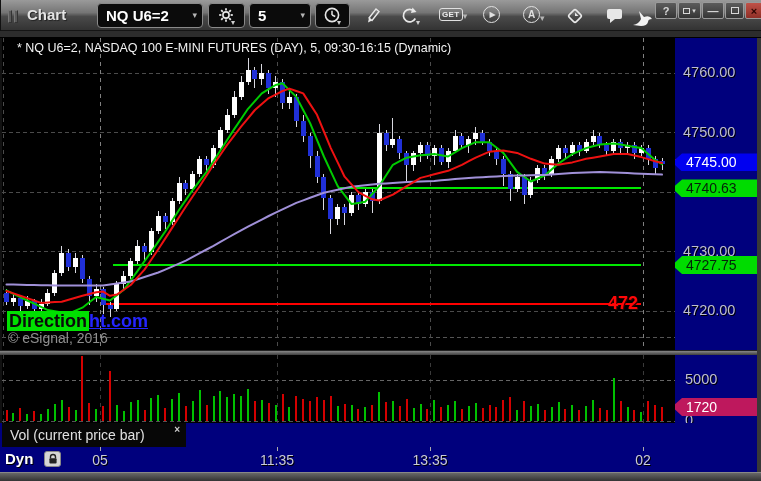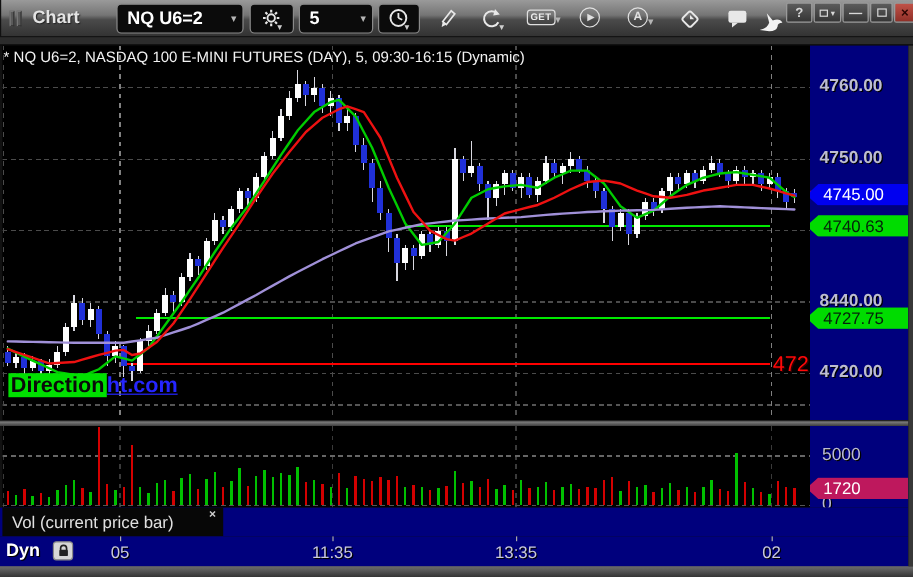--- a/index.html
+++ b/index.html
@@ -40,28 +40,28 @@
   .voltab .x{position:absolute;right:6px;top:1px;font-size:10px;font-weight:bold;color:#cfcfcf;cursor:pointer;}
   .timebar{position:absolute;left:0;top:447px;width:757px;height:25px;background:#00007d;}
   .dyn{position:absolute;left:5px;top:3px;color:#fff;font-weight:bold;font-size:15px;text-shadow:1px 1px 0 #000;}
   .lockbox{position:absolute;left:44px;top:4px;width:17px;height:16px;background:#d6d6d6;border:1px solid #888;border-radius:3px;display:flex;align-items:center;justify-content:center;cursor:pointer;}
   .tlabel{position:absolute;top:5px;transform:translateX(-50%);color:#c9c9da;font-size:14px;text-shadow:1px 1px 0 #000;}
   .ttick{position:absolute;top:0;width:1px;height:4px;background:#aaa;}
   .bottombar{position:absolute;left:0;top:472px;width:761px;height:9px;background:linear-gradient(#676767,#333);border-top:1px solid #888;}
   .right-strip{position:absolute;left:757px;top:38px;width:4px;height:434px;background:#383838;}
 
   
-  .chart-header{position:absolute;left:1px;top:3px;color:#f2f2f2;font-size:12.5px;white-space:nowrap;}
+  .chart-header{position:absolute;left:15px;top:3px;color:#f2f2f2;font-size:12.5px;white-space:nowrap;}
   .watermark{position:absolute;left:5px;top:273px;font-size:18px;white-space:nowrap;}
   .wm-hi{background:#00e000;color:#0a0a0a;padding:0 2px;font-weight:bold;}
   .wm-link{color:#2525ff;font-weight:bold;text-decoration:underline;cursor:pointer;}
   .copyright{position:absolute;left:6px;top:292px;color:#8f8f8f;font-size:14px;}
-  .redlabel{position:absolute;left:642px;top:255px;color:#ff0808;font-size:18px;font-weight:normal;text-shadow:1px 1px 0 #300;}
-
-  .axis-label{position:absolute;left:8px;height:18px;color:#bdbdd0;font-size:14.5px;text-shadow:1px 1px 0 #000;font-weight:bold;}
+  .redlabel{position:absolute;left:606px;top:255px;color:#ff0808;font-size:18px;font-weight:bold;text-shadow:1px 1px 0 #300;}
+
+  .axis-label{position:absolute;left:8px;height:18px;color:#bdbdd0;font-size:14.5px;text-shadow:1px 1px 0 #000;}
   .vaxis-label{position:absolute;left:10px;height:16px;color:#bdbdd0;font-size:14.5px;text-shadow:1px 1px 0 #000;}
   .ptag{position:absolute;left:-3px;width:85px;height:18px;font-size:14px;line-height:18px;padding-left:14px;
      clip-path:polygon(0 50%,10px 0,100% 0,100% 100%,10px 100%);text-shadow:none;}
   .redline-axis{position:absolute;left:0;width:82px;height:2px;background:#e80000;}
   svg{display:block;}
 </style>
 </head>
 <body>
 
 <div class="window">
@@ -377,28 +377,29 @@
         <line x1="660" y1="119.65529999999676" x2="660" y2="131.56129999999675" stroke="#d8d8e0" stroke-width="1" shape-rendering="crispEdges"></line>
         <rect x="657.5" y="122.63179999999676" width="5" height="3.5718000000021703" fill="#2030d8" shape-rendering="crispEdges"></rect>
         <path d="M4.5 252.4 L11.4 255.8 L18.3 259.2 L25.2 262.5 L32.1 265.7 L39.0 268.9 L45.9 272.1 L52.8 273.2 L59.7 274.4 L66.6 275.6 L73.5 272.6 L80.4 269.7 L87.3 264.3 L94.2 259.0 L101.1 260.7 L108.0 262.5 L114.9 257.2 L121.8 251.8 L128.7 242.3 L135.6 232.8 L142.5 223.2 L149.4 213.7 L156.3 203.6 L163.2 193.5 L170.1 182.8 L177.0 172.0 L183.9 161.9 L190.8 151.8 L197.7 142.9 L204.6 133.9 L211.5 123.2 L218.4 112.5 L225.3 101.8 L232.2 91.1 L239.1 81.0 L246.0 70.8 L252.9 63.1 L259.8 55.4 L266.7 51.2 L273.6 47.0 L280.5 45.2 L287.4 52.1 L294.3 58.9 L301.2 72.0 L308.1 85.1 L315.0 101.8 L321.9 118.5 L328.8 133.3 L335.7 148.2 L342.6 157.2 L349.5 166.1 L356.4 164.9 L363.3 163.7 L370.2 156.0 L377.1 148.2 L384.0 137.5 L390.9 126.8 L397.8 123.2 L404.7 119.7 L411.6 118.5 L418.5 117.3 L425.4 116.7 L432.3 116.1 L439.2 117.3 L446.1 118.5 L453.0 114.3 L459.9 110.1 L466.8 107.2 L473.7 104.2 L480.6 104.2 L487.5 104.2 L494.4 109.5 L501.3 114.9 L508.2 124.4 L515.1 133.9 L522.0 138.7 L528.9 143.5 L535.8 140.5 L542.7 137.5 L549.6 131.6 L556.5 125.6 L563.4 120.8 L570.3 116.1 L577.2 113.1 L584.1 110.1 L591.0 108.3 L597.9 106.6 L604.8 106.0 L611.7 105.4 L618.6 106.6 L625.5 107.7 L632.4 108.9 L639.3 110.1 L646.2 116.1 L653.1 122.0 L660.0 126.2" fill="none" stroke="#00cc00" stroke-width="2" stroke-linejoin="round" stroke-linecap="round"></path>
         <path d="M4.5 246.5 L11.4 246.6 L18.3 246.8 L25.2 246.9 L32.1 247.0 L39.0 247.2 L45.9 247.3 L52.8 247.5 L59.7 247.6 L66.6 247.6 L73.5 247.6 L80.4 247.6 L87.3 247.6 L94.2 247.6 L101.1 247.6 L108.0 246.6 L114.9 245.6 L121.8 244.5 L128.7 243.5 L135.6 241.2 L142.5 239.0 L149.4 236.8 L156.3 234.5 L163.2 231.6 L170.1 228.6 L177.0 225.6 L183.9 222.6 L190.8 218.9 L197.7 215.2 L204.6 211.5 L211.5 207.8 L218.4 203.9 L225.3 200.0 L232.2 196.2 L239.1 192.3 L246.0 188.7 L252.9 185.1 L259.8 181.6 L266.7 178.0 L273.6 174.7 L280.5 171.4 L287.4 168.2 L294.3 164.9 L301.2 162.4 L308.1 159.8 L315.0 157.3 L321.9 154.8 L328.8 153.3 L335.7 151.8 L342.6 150.3 L349.5 148.8 L356.4 148.1 L363.3 147.3 L370.2 146.6 L377.1 145.8 L384.0 145.4 L390.9 145.0 L397.8 144.5 L404.7 144.1 L411.6 143.8 L418.5 143.5 L425.4 143.2 L432.3 142.9 L439.2 142.3 L446.1 141.7 L453.0 141.1 L459.9 140.5 L466.8 140.0 L473.7 139.6 L480.6 139.2 L487.5 138.7 L494.4 138.4 L501.3 138.1 L508.2 137.8 L515.1 137.5 L522.0 137.4 L528.9 137.2 L535.8 137.1 L542.7 136.9 L549.6 136.5 L556.5 136.0 L563.4 135.6 L570.3 135.1 L577.2 134.8 L584.1 134.5 L591.0 134.2 L597.9 133.9 L604.8 134.2 L611.7 134.5 L618.6 134.8 L625.5 135.1 L632.4 135.4 L639.3 135.7 L646.2 136.0 L653.1 136.3 L660.0 136.6" fill="none" stroke="#a090d8" stroke-width="2" stroke-linejoin="round" stroke-linecap="round"></path>
         <path d="M4.5 253.0 L11.4 255.4 L18.3 257.8 L25.2 260.1 L32.1 262.5 L39.0 264.9 L45.9 264.5 L52.8 264.1 L59.7 263.7 L66.6 261.7 L73.5 259.7 L80.4 257.8 L87.3 256.0 L94.2 254.2 L101.1 253.6 L108.0 257.8 L114.9 256.6 L121.8 251.8 L128.7 247.0 L135.6 239.3 L142.5 231.6 L149.4 221.5 L156.3 211.3 L163.2 200.6 L170.1 189.9 L177.0 179.2 L183.9 168.5 L190.8 158.3 L197.7 148.2 L204.6 137.5 L211.5 126.8 L218.4 116.7 L225.3 106.6 L232.2 97.6 L239.1 88.7 L246.0 80.4 L252.9 72.0 L259.8 66.1 L266.7 60.1 L273.6 56.6 L280.5 53.0 L287.4 50.6 L294.3 53.0 L301.2 55.4 L308.1 66.1 L315.0 76.8 L321.9 93.5 L328.8 110.1 L335.7 124.4 L342.6 138.7 L349.5 146.4 L356.4 154.2 L363.3 157.8 L370.2 161.3 L377.1 162.5 L384.0 159.5 L390.9 156.6 L397.8 152.4 L404.7 148.2 L411.6 144.1 L418.5 139.9 L425.4 138.1 L432.3 136.3 L439.2 134.5 L446.1 132.8 L453.0 129.8 L459.9 126.8 L466.8 123.2 L473.7 119.7 L480.6 116.7 L487.5 113.7 L494.4 113.1 L501.3 112.5 L508.2 113.7 L515.1 114.9 L522.0 117.9 L528.9 120.8 L535.8 123.2 L542.7 125.6 L549.6 126.2 L556.5 126.8 L563.4 125.6 L570.3 124.4 L577.2 122.6 L584.1 120.8 L591.0 119.7 L597.9 118.5 L604.8 117.3 L611.7 116.1 L618.6 116.1 L625.5 116.1 L632.4 117.6 L639.3 119.1 L646.2 121.1 L653.1 123.2 L660.0 125.0" fill="none" stroke="#ee1111" stroke-width="2" stroke-linejoin="round" stroke-linecap="round"></path>
       </svg>
     <div class="chart-header">* NQ U6=2, NASDAQ 100 E-MINI FUTURES (DAY), 5, 09:30-16:15 (Dynamic)</div>
     <div class="watermark">
       <span class="wm-hi">Direction</span><span class="wm-link">ht.com</span>
     </div>
+    <div class="copyright">© eSignal, 2016</div>
     <div class="redlabel">472</div>
   </div>
 
   <div class="price-axis" id="price-axis">
       <div class="axis-label" style="top: 26.1227px;">4760.00</div>
       <div class="axis-label" style="top: 85.6527px;">4750.00</div>
       <div class="axis-label" style="top: 145.183px;">4740.00</div>
-      <div class="axis-label" style="top: 204.713px;">8440.00</div>
+      <div class="axis-label" style="top: 204.713px;">4730.00</div>
       <div class="axis-label" style="top: 264.243px;">4720.00</div>
       <div class="redline-axis" style="top: 121.334px;"></div>
       <div class="ptag" style="top: 115.418px; background: rgb(0, 0, 240); color: rgb(255, 255, 255);">4745.00</div>
       <div class="ptag" style="top: 141.432px; background: rgb(0, 220, 0); color: rgb(5, 34, 10);">4740.63</div>
       <div class="ptag" style="top: 218.107px; background: rgb(0, 220, 0); color: rgb(5, 34, 10);">4727.75</div>
     </div>
 
   <div class="separator"></div>
 
   <div class="vol-plot">

